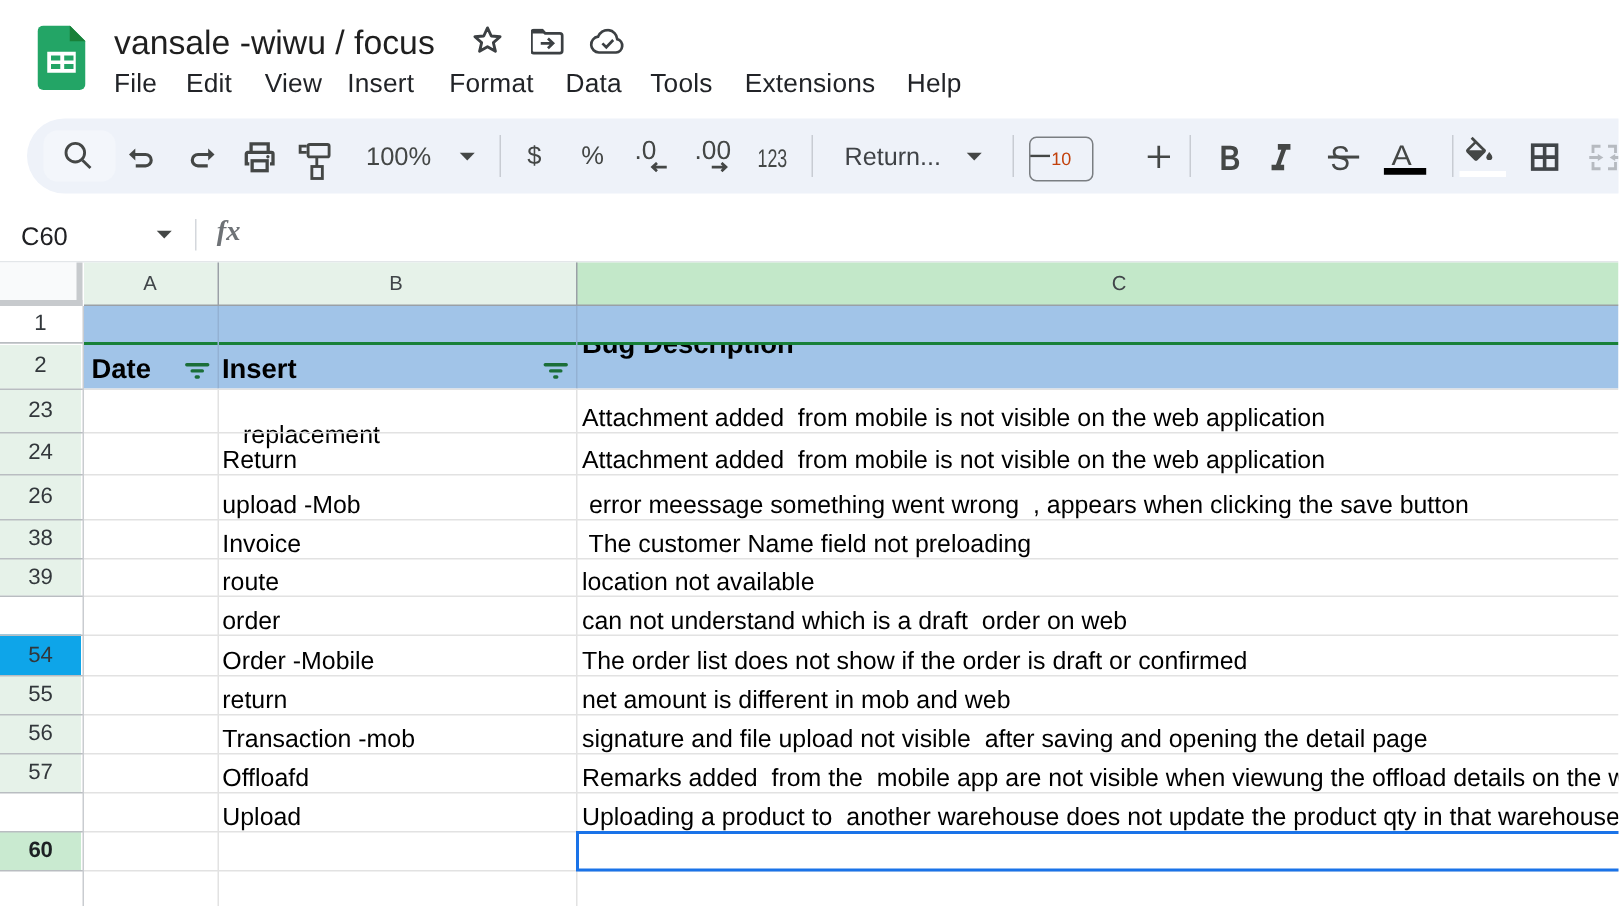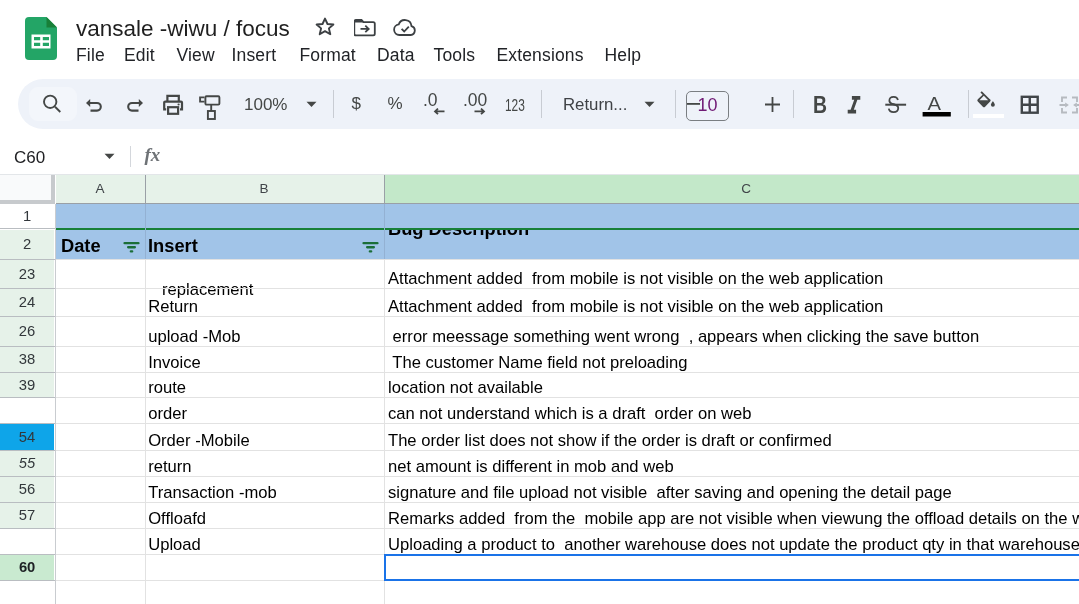--- a/index.html
+++ b/index.html
@@ -81,21 +81,21 @@
 <div class="ticon" style="left:504.5px;top:95.5px;font-size:17px;transform:scaleX(0.7);transform-origin:0 0">123</div>
 <div class="tsep" style="left:541px"></div>
 <div class="ticon" style="left:563px;top:95px;font-size:16.8px;color:#3f4246">Return...</div>
 <svg class="a" style="left:644px;top:101px" width="11" height="7" viewBox="0 0 11 7">
     <path d="M0.5 0.8 L5.5 6 L10.5 0.8 Z" fill="#444746"></path>
   </svg>
 <div class="tsep" style="left:675px"></div>
 <svg class="a" style="left:686px;top:103px" width="14" height="2" viewBox="0 0 14 2">
     <rect width="14" height="1.8" fill="#444746"></rect>
   </svg>
-<div class="a" style="left:686px;top:90.5px;width:41px;height:28px;border:1px solid #7a7e82;border-radius:5px;display:flex;align-items:center;justify-content:center;font-size:18px;color:#701a75">10</div>
+<div class="a" style="left:686px;top:90.5px;width:41px;height:28px;border:1px solid #7a7e82;border-radius:5px;display:flex;align-items:center;justify-content:center;font-size:12px;color:#c2410c">10</div>
 <svg class="a" style="left:765px;top:97px" width="15" height="15" viewBox="0 0 15 15">
     <path d="M7.5 0 V15 M0 7.5 H15" stroke="#444746" stroke-width="1.8"></path>
   </svg>
 <div class="tsep" style="left:793px"></div>
 <svg class="a" style="left:800px;top:85px" width="210" height="40" viewBox="0 0 210 40" font-family="Liberation Sans">
 <text x="13" y="28.3" font-size="23.5" font-weight="bold" fill="#444746" textLength="14" lengthAdjust="spacingAndGlyphs">B</text>
 <path d="M10 4 v3 h2.21 l-3.42 8 H6 v3 h8 v-3 h-2.21 l3.42 -8 H18 V4 Z" fill="#444746" transform="translate(41.4,6) scale(1.05,1.25)"></path>
 <text x="87" y="28.3" font-size="23" fill="#444746" textLength="13" lengthAdjust="spacingAndGlyphs">S</text>
 <rect x="85.3" y="18.7" width="20.8" height="2" fill="#444746"></rect>
 <text x="127.6" y="24.9" font-size="19" fill="#444746" textLength="13.5" lengthAdjust="spacingAndGlyphs">A</text>
@@ -193,21 +193,21 @@
 <div class="a" style="left:383.5px;top:259px;width:1px;height:345px;background:#e2e2e2"></div>
 <div class="a num" style="left:0;top:204.3px;width:54px;height:23.5px;background:#ffffff;">1</div>
 <div class="a num" style="left:0;top:229.8px;width:54px;height:29.19999999999999px;background:#e6f2e9;">2</div>
 <div class="a num" style="left:0;top:259.0px;width:54px;height:29.0px;background:#e6f2e9;">23</div>
 <div class="a num" style="left:0;top:288.0px;width:54px;height:28.30000000000001px;background:#e6f2e9;">24</div>
 <div class="a num" style="left:0;top:316.3px;width:54px;height:29.30000000000001px;background:#e6f2e9;">26</div>
 <div class="a num" style="left:0;top:345.6px;width:54px;height:26.399999999999977px;background:#e6f2e9;">38</div>
 <div class="a num" style="left:0;top:372.0px;width:54px;height:25.399999999999977px;background:#e6f2e9;">39</div>
 <div class="a num" style="left:0;top:411px;width:36px;height:25.80000000000001px;background:#e6f2e9;margin-top:24px;">53</div>
 <div class="a num" style="left:0;top:423.2px;width:54px;height:27.19999999999999px;background:#0ea5e9;">54</div>
-<div class="a num" style="left:0;top:450.4px;width:54px;height:25.900000000000034px;background:#e6f2e9;font-style:italic;">55</div>
+<div class="a num" style="left:0;top:450.4px;width:54px;height:25.900000000000034px;background:#e6f2e9;">55</div>
 <div class="a num" style="left:0;top:476.3px;width:54px;height:26.0px;background:#e6f2e9;">56</div>
 <div class="a num" style="left:0;top:502.3px;width:54px;height:25.900000000000034px;background:#e6f2e9;">57</div>
 <div class="a num" style="left:0;top:528.2px;width:54px;height:20px;background:#fca5a5;margin-top:28px;">59</div>
 <div class="a num" style="left:0;top:554.2px;width:54px;height:25.899999999999977px;background:#c9ead0;color:#1d2124;font-weight:bold;letter-spacing:-0.3px;">60</div>
 <div class="a num" style="left:0;top:580.1px;width:54px;height:23.899999999999977px;background:#e6f2e9;margin-top:47px;">61</div>
 <div class="a" style="left:0;top:228px;width:55.5px;height:1px;background:#b9bdc1"></div>
 <div class="a" style="left:0;top:259px;width:55.5px;height:1px;background:#b9bdc1"></div>
 <div class="a" style="left:0;top:288px;width:55.5px;height:1px;background:#b9bdc1"></div>
 <div class="a" style="left:0;top:316px;width:55.5px;height:1px;background:#b9bdc1"></div>
 <div class="a" style="left:0;top:346px;width:55.5px;height:1px;background:#b9bdc1"></div>

